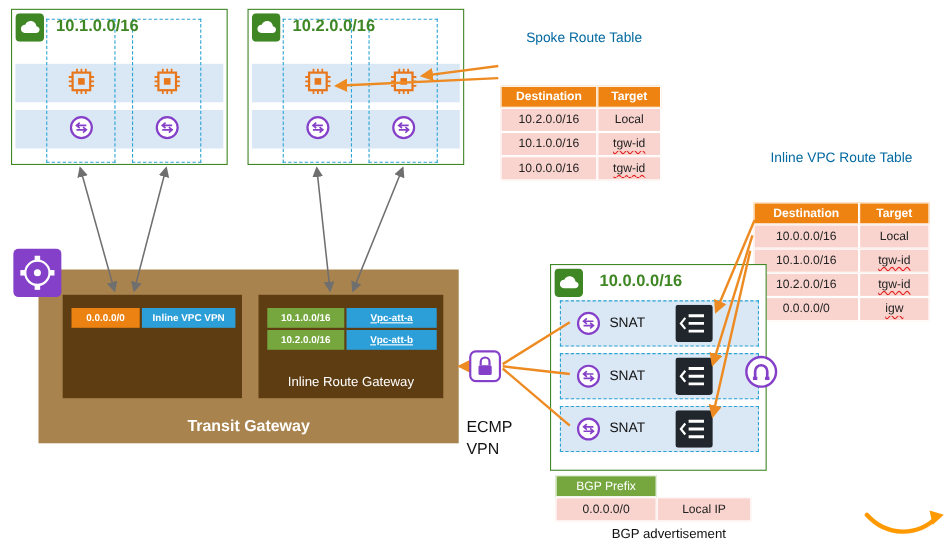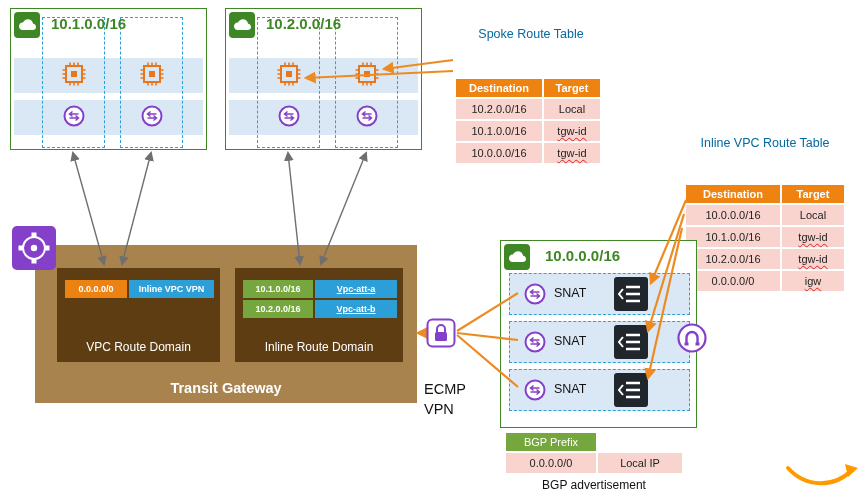--- a/index.html
+++ b/index.html
@@ -175,32 +175,31 @@
       <div class="cell body squig" style="width:64px">igw</div>
     </div>
   </div>
 
   <div class="tgw-box">
     <div class="domain" style="left:22px;width:163px">
       <div class="rr" style="top:12px">
         <div class="rc rc-orange">0.0.0.0/0</div>
         <div class="rc rc-blue" style="width:85px">Inline VPC VPN</div>
       </div>
-      <div class="domain-label">VPC Route Domain</div>
     </div>
     <div class="domain" style="left:200px;width:168px">
       <div class="rr" style="top:12px">
         <div class="rc rc-green">10.1.0.0/16</div>
         <div class="rc rc-blue link" style="width:82px">Vpc-att-a</div>
       </div>
       <div class="rr" style="top:32px">
         <div class="rc rc-green">10.2.0.0/16</div>
         <div class="rc rc-blue link" style="width:82px">Vpc-att-b</div>
       </div>
-      <div class="domain-label">Inline Route Domain</div>
+      <div class="domain-label">Inline Route Gateway</div>
     </div>
     <div class="tgw-label">Transit Gateway</div>
   </div>
   <div class="ic" style="left:12px;top:226px">
     <svg width="44" height="44" viewBox="0 0 44 44">
         <rect width="44" height="44" rx="5" fill="#8540C9"></rect>
         <circle cx="22" cy="22" r="11" fill="none" stroke="#fff" stroke-width="2"></circle>
         <circle cx="22" cy="22" r="3.2" fill="#fff"></circle>
         <rect x="19.5" y="6.5" width="5" height="5" fill="#fff"></rect>
         <rect x="19.5" y="32.5" width="5" height="5" fill="#fff"></rect>
@@ -291,21 +290,21 @@
 
   <div class="rtable" style="left:505px;top:432px">
     <div class="trow">
       <div class="cell hdr-green" style="width:92px">BGP Prefix</div>
     </div>
     <div class="trow">
       <div class="cell body" style="width:92px">0.0.0.0/0</div>
       <div class="cell body" style="width:86px">Local IP</div>
     </div>
   </div>
-  <div class="caption" style="left:505px;top:478px;width:178px;text-align:center">BGP advertisement</div>
+  <div class="caption" style="left:519px;top:478px;width:178px;text-align:center">BGP advertisement</div>
 
   <svg class="arrows" width="865" height="497" viewBox="0 0 865 497">
     <defs>
       <marker id="mO" viewBox="0 0 10 10" refX="8" refY="5" markerWidth="5.5" markerHeight="5.5" orient="auto">
           <path d="M0 0L10 5L0 10z" fill="#ED8B22"></path>
         </marker>
       <marker id="mG" viewBox="0 0 10 10" refX="8" refY="5" markerWidth="7" markerHeight="7" orient="auto-start-reverse">
           <path d="M0 0L10 5L0 10z" fill="#6F6F6F"></path>
         </marker>
     </defs>

